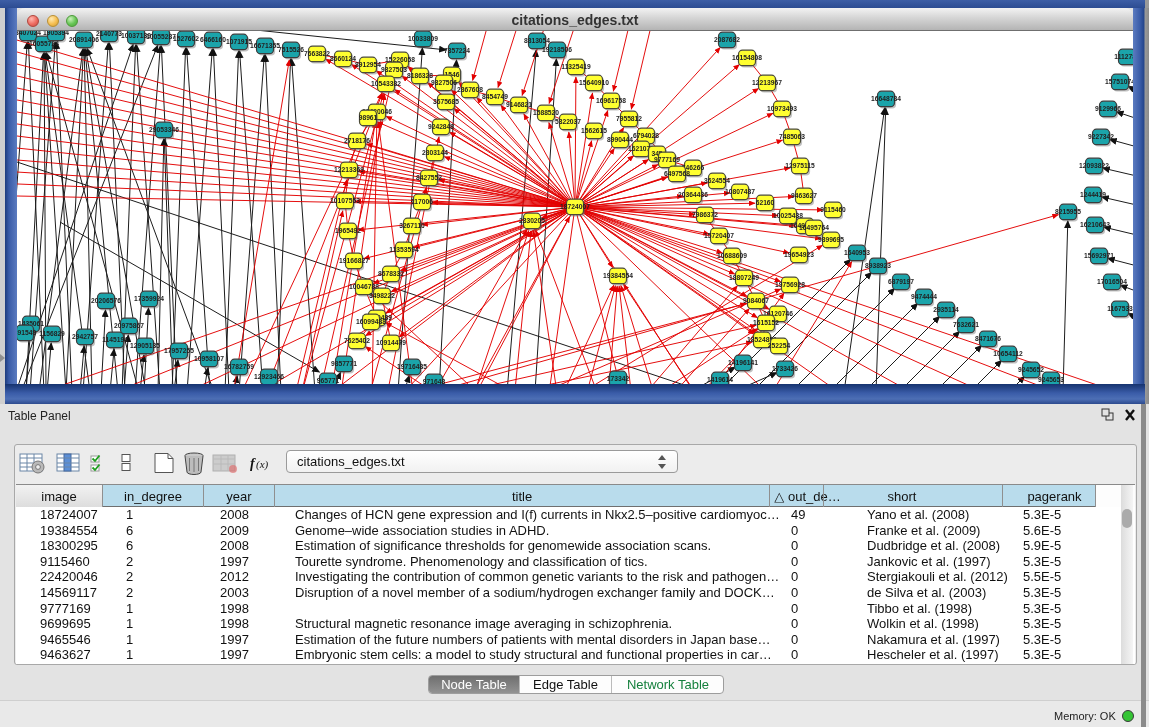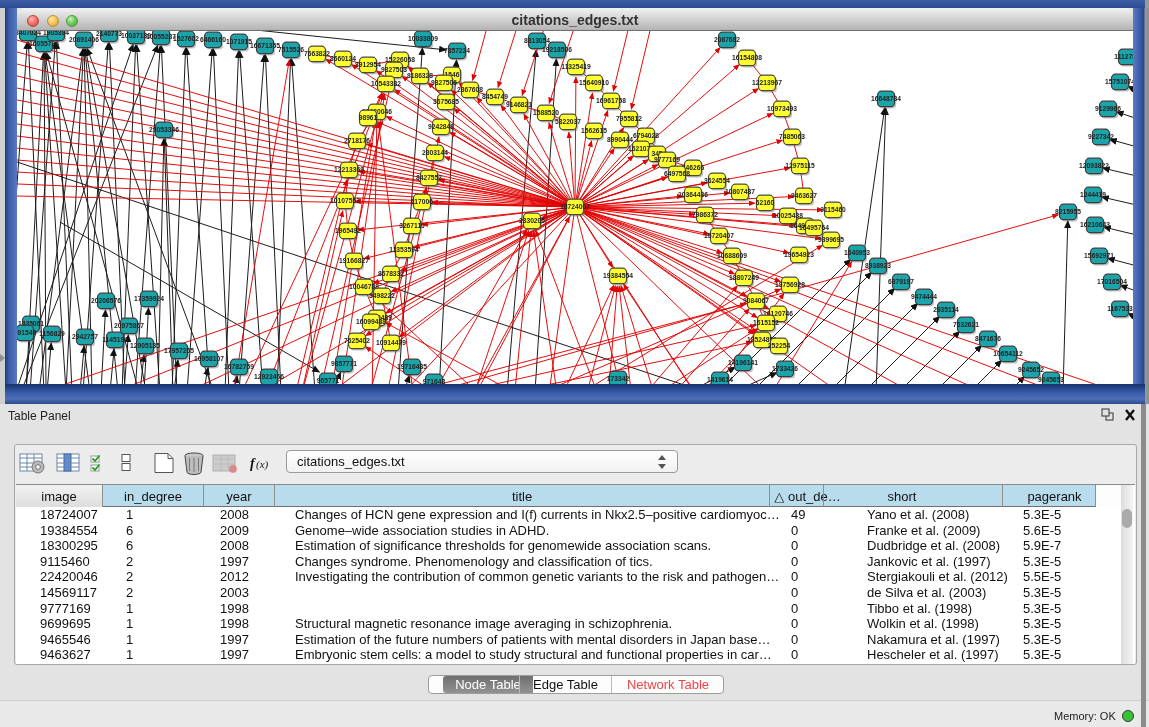--- a/index.html
+++ b/index.html
@@ -826,44 +826,45 @@
       <span style="left:851px">Franke et al. (2009)</span>
       <span style="left:1007px">5.6E-5</span>
     </div>
     <div class="trow" style="top:31.2px">
       <span style="left:24px">18300295</span>
       <span style="left:110px">6</span>
       <span style="left:204px">2008</span>
       <span style="left:279px">Estimation of significance thresholds for genomewide association scans.</span>
       <span style="left:775px">0</span>
       <span style="left:851px">Dudbridge et al. (2008)</span>
-      <span style="left:1007px">5.9E-7</span>
+      <span style="left:1007px">5.9E-5</span>
     </div>
     <div class="trow" style="top:46.8px">
       <span style="left:24px">9115460</span>
       <span style="left:110px">2</span>
       <span style="left:204px">1997</span>
-      <span style="left:279px">Changes syndrome. Phenomenology and classification of tics.</span>
+      <span style="left:279px">Tourette syndrome. Phenomenology and classification of tics.</span>
       <span style="left:775px">0</span>
       <span style="left:851px">Jankovic et al. (1997)</span>
       <span style="left:1007px">5.3E-5</span>
     </div>
     <div class="trow" style="top:62.4px">
       <span style="left:24px">22420046</span>
       <span style="left:110px">2</span>
       <span style="left:204px">2012</span>
       <span style="left:279px">Investigating the contribution of common genetic variants to the risk and pathogen…</span>
       <span style="left:775px">0</span>
       <span style="left:851px">Stergiakouli et al. (2012)</span>
       <span style="left:1007px">5.5E-5</span>
     </div>
     <div class="trow" style="top:78.0px">
       <span style="left:24px">14569117</span>
       <span style="left:110px">2</span>
       <span style="left:204px">2003</span>
+      <span style="left:279px">Disruption of a novel member of a sodium/hydrogen exchanger family and DOCK…</span>
       <span style="left:775px">0</span>
       <span style="left:851px">de Silva et al. (2003)</span>
       <span style="left:1007px">5.3E-5</span>
     </div>
     <div class="trow" style="top:93.6px">
       <span style="left:24px">9777169</span>
       <span style="left:110px">1</span>
       <span style="left:204px">1998</span>
       <span style="left:775px">0</span>
       <span style="left:851px">Tibbo et al. (1998)</span>
@@ -893,21 +894,21 @@
       <span style="left:204px">1997</span>
       <span style="left:279px">Embryonic stem cells: a model to study structural and functional properties in car…</span>
       <span style="left:775px">0</span>
       <span style="left:851px">Hescheler et al. (1997)</span>
       <span style="left:1007px">5.3E-5</span>
     </div>
   </div>
 <div id="sbar"></div>
 <div id="sthumb"></div>
 <div id="tabs">
- <div class="seg" style="left:14px;width:90px;background:linear-gradient(#6f6f6f,#929292);color:#fff;border-radius:3px 0 0 3px">Node Table</div>
+ <div class="seg" style="left:0;width:90px;background:linear-gradient(#6f6f6f,#929292);color:#fff;border-radius:3px 0 0 3px">Node Table</div>
  <div class="seg" style="left:90px;width:92px;color:#111;border-left:1px solid #bbb">Edge Table</div>
- <div class="seg" style="left:182px;width:113px;color:#ef4444;border-left:1px solid #bbb">Network Table</div>
+ <div class="seg" style="left:182px;width:113px;color:#15803d;border-left:1px solid #bbb">Network Table</div>
 </div>
 <div id="status">
     <span id="mem">Memory: OK</span>
     <div id="dot"></div>
   </div>
 <div id="right-edge"></div>
 
 </body></html>

